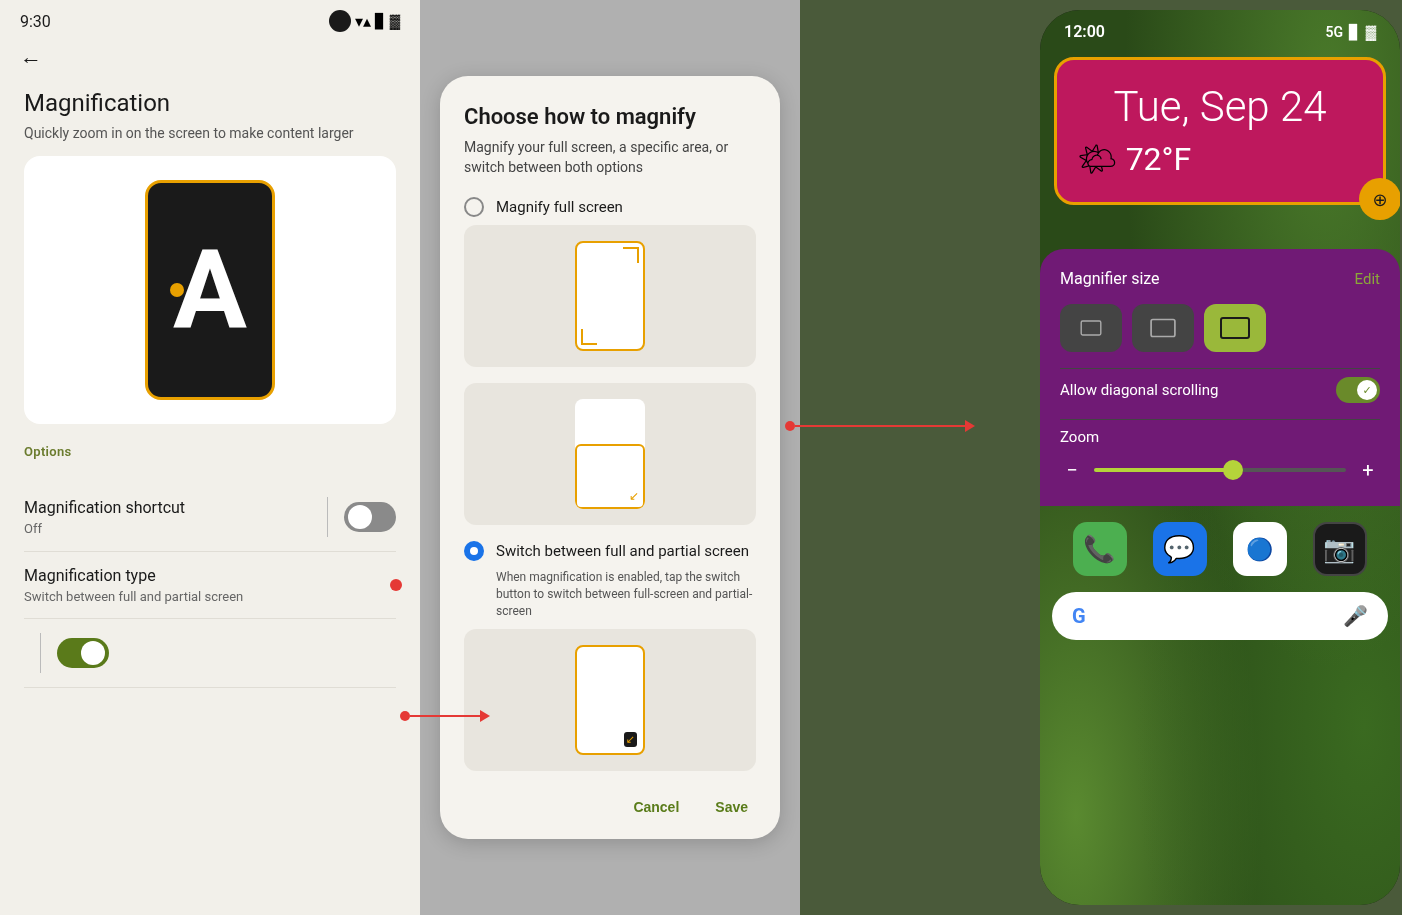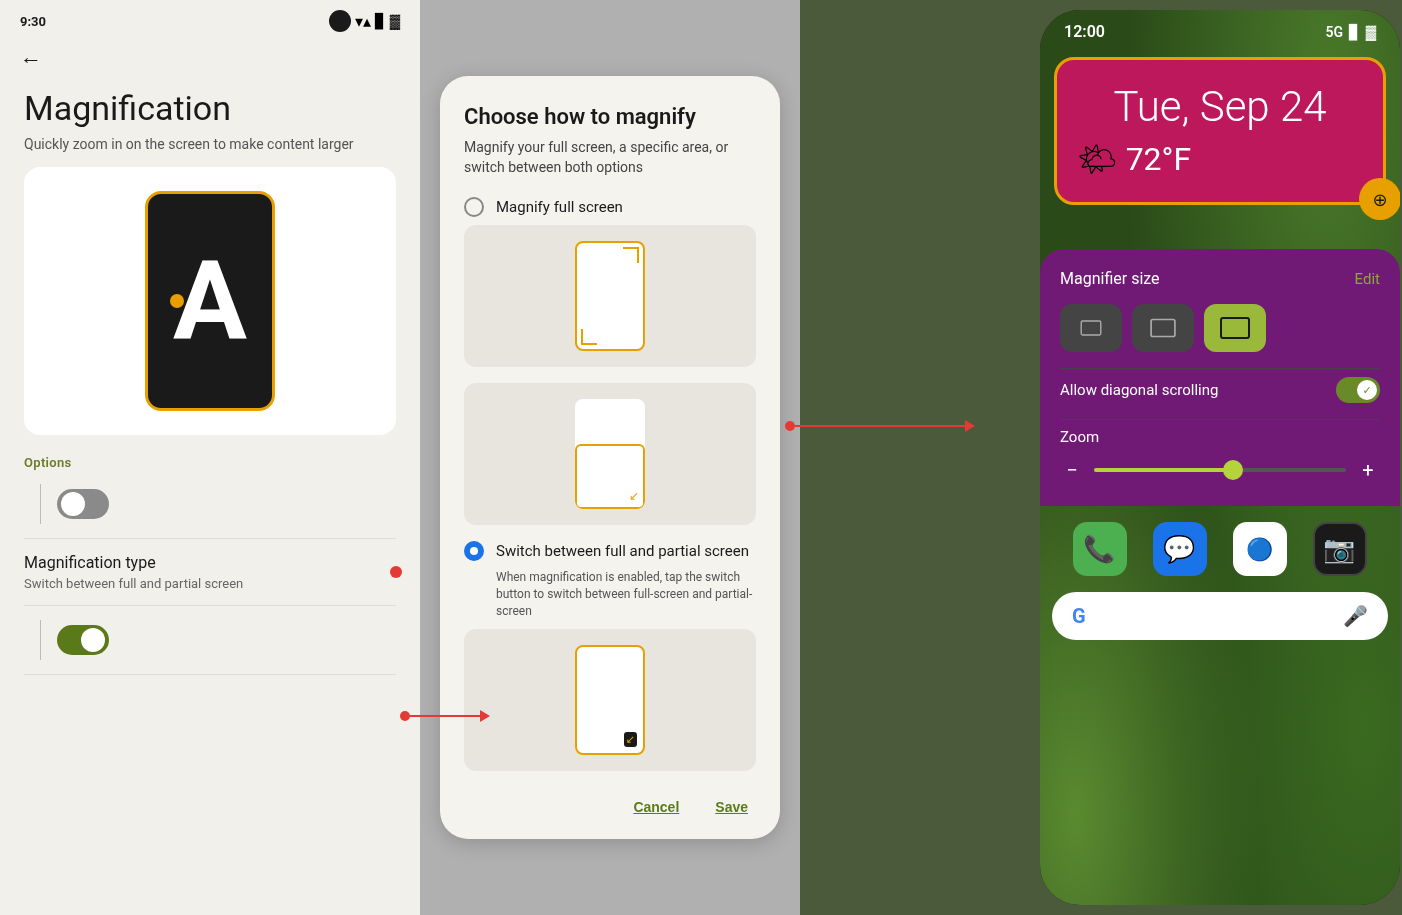--- a/index.html
+++ b/index.html
@@ -26,22 +26,22 @@
     }
 
     .status-bar {
       display: flex;
       justify-content: space-between;
       align-items: center;
       padding: 10px 20px 4px;
     }
 
     .status-time {
-      font-size: 13px;
-      font-weight: 700;
+      font-size: 16px;
+      font-weight: 400;
       color: #1a1a1a;
     }
 
     .status-icons {
       display: flex;
       align-items: center;
       gap: 4px;
     }
 
     .status-dot {
@@ -59,21 +59,21 @@
       display: inline-block;
     }
 
     .settings-content {
       padding: 12px 24px 0;
       flex: 1;
       overflow: hidden;
     }
 
     .page-title {
-      font-size: 34px;
+      font-size: 24px;
       font-weight: 400;
       color: #1a1a1a;
       margin-bottom: 8px;
       line-height: 1.1;
     }
 
     .page-subtitle {
       font-size: 14px;
       color: #555;
       margin-bottom: 12px;
@@ -120,21 +120,21 @@
       left: 22px;
       top: 50%;
       transform: translateY(-50%);
       z-index: 2;
     }
 
     .options-label {
       font-size: 13px;
       font-weight: 600;
       color: #6b7c2e;
-      margin-bottom: 0;
+      margin-bottom: 24px;
       text-transform: none;
       letter-spacing: 0.3px;
     }
 
     .settings-item {
       display: flex;
       align-items: center;
       padding: 14px 0;
       border-bottom: 1px solid #e0ddd5;
       position: relative;
@@ -370,21 +370,20 @@
     }
 
     .dialog-btn {
       font-size: 14px;
       font-weight: 600;
       color: #5a7c1a;
       cursor: pointer;
       padding: 4px 8px;
       background: none;
       border: none;
-      text-decoration: underline;
     }
 
     
     .panel-phone {
       flex: 1;
       background: #4a5a3a;
       display: flex;
       justify-content: flex-end;
       align-items: center;
       padding: 2px;
@@ -759,20 +758,24 @@
       <div class="phone-preview">
         <div class="phone-mockup">
           <div class="phone-dot"></div>
           <span class="phone-letter">A</span>
         </div>
       </div>
 
       <div class="options-label">Options</div>
 
       <div class="settings-item">
+        <div class="settings-item-text">
+          <div class="settings-item-title">Magnification shortcut</div>
+          <div class="settings-item-subtitle">Off</div>
+        </div>
         <div class="divider-line"></div>
         <div class="toggle toggle-off">
           <div class="toggle-thumb"></div>
         </div>
       </div>
 
       <div class="settings-item" style="position:relative;">
         <div class="settings-item-text">
           <div class="settings-item-title">Magnification type</div>
           <div class="settings-item-subtitle">Switch between full and partial screen</div>

